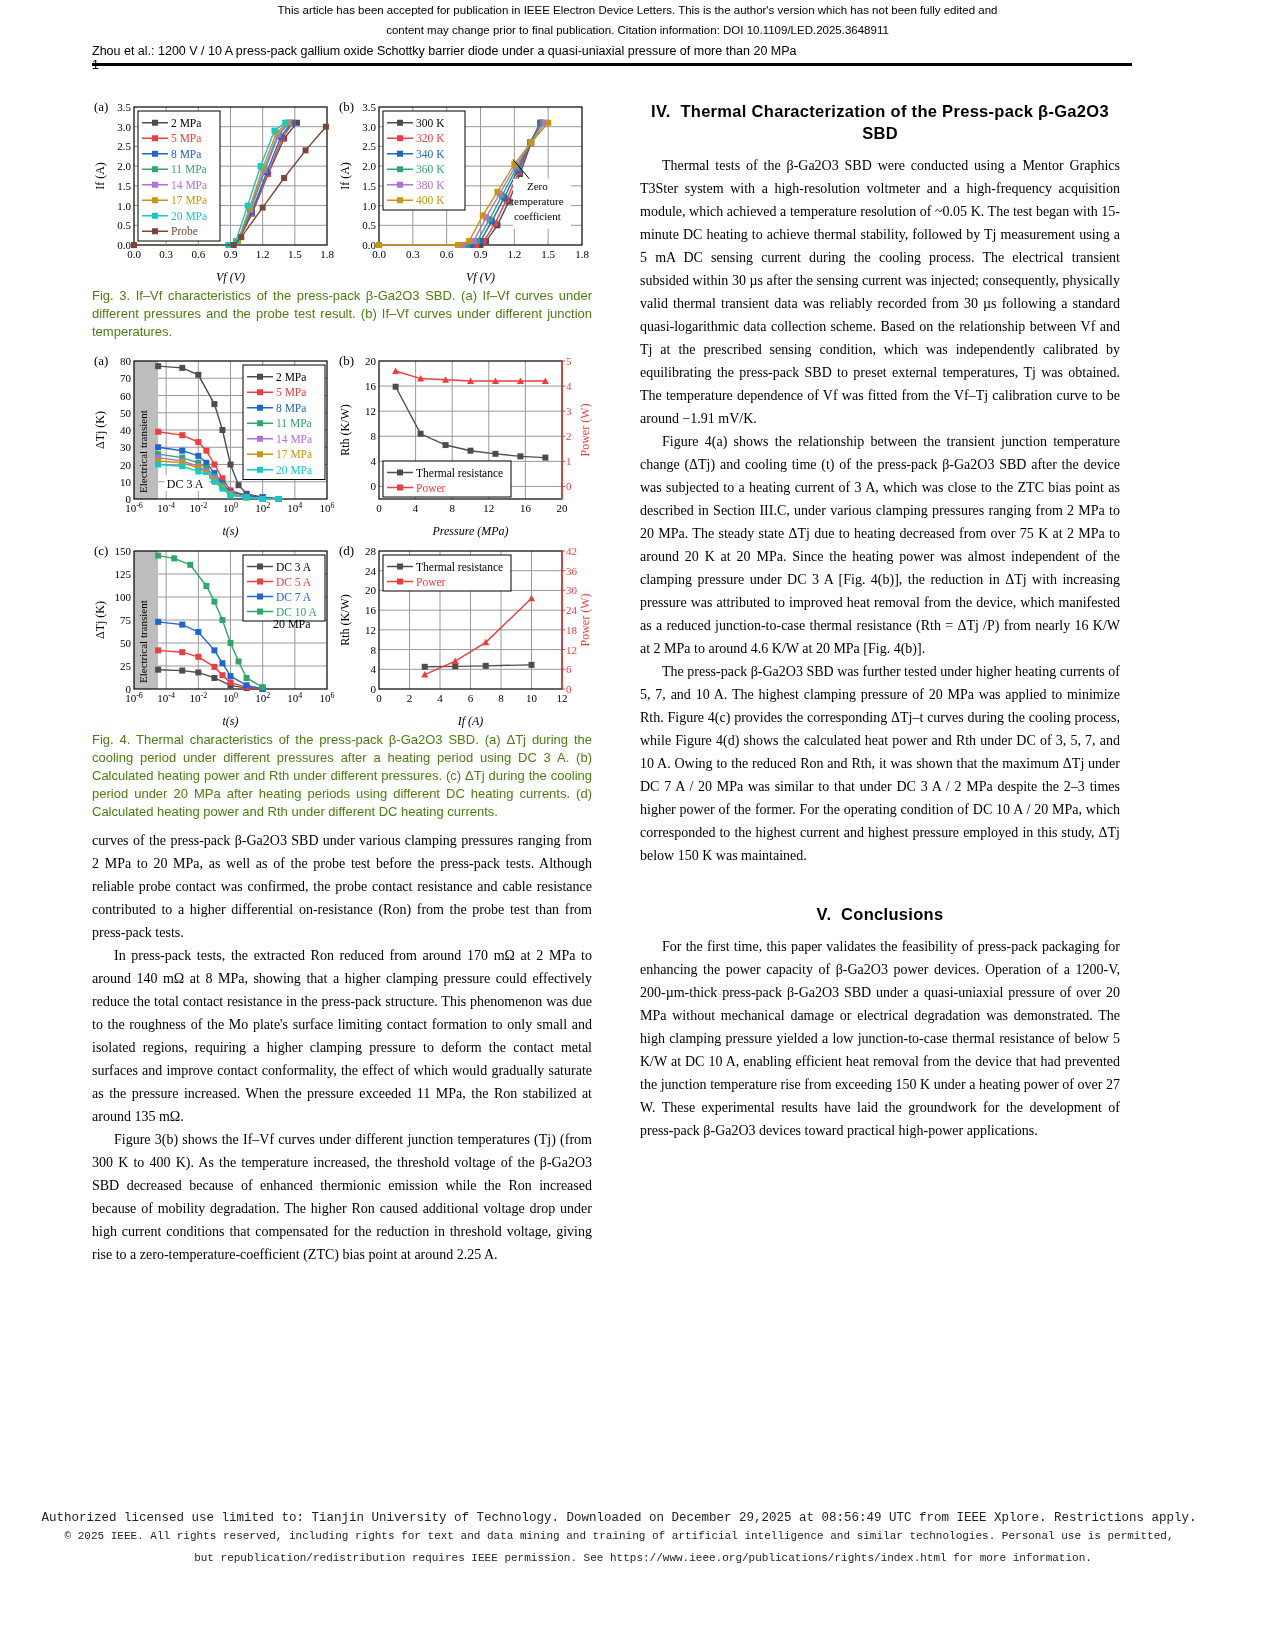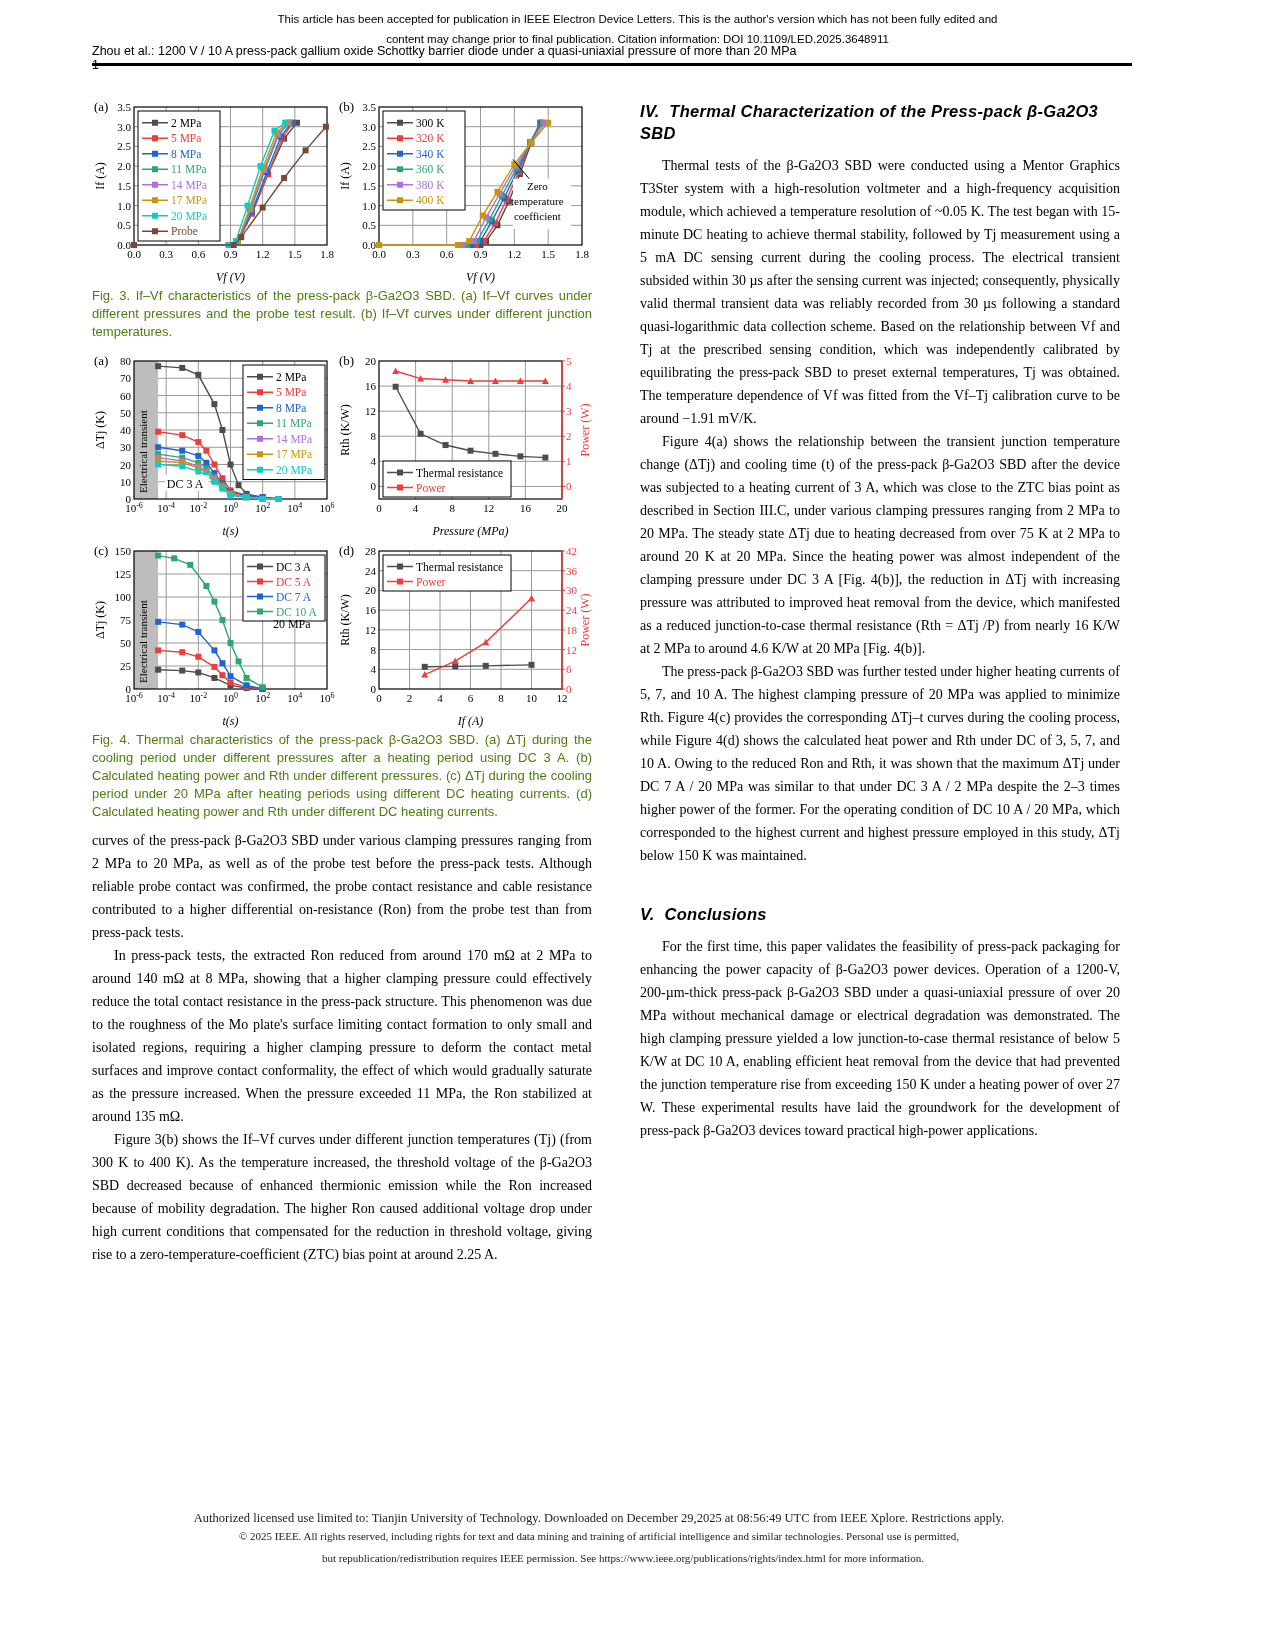--- a/index.html
+++ b/index.html
@@ -1,31 +1,31 @@
 <!DOCTYPE html>
 <html><head>
 <meta charset="utf-8">
 <style>
   html, body { margin:0; padding:0; background:#ffffff; }
   body { width:1275px; height:1650px; position:relative; overflow:hidden; color:#000; }
   .sans { font-family: "Liberation Sans", sans-serif; }
-  #notice { position:absolute; top:9px; left:0; width:1275px; text-align:center; font-size:11.5px; line-height:20px; }
+  #notice { position:absolute; top:0; left:0; width:1275px; text-align:center; font-size:11.5px; line-height:20px; }
   #runhead { position:absolute; top:44px; left:92px; width:1028px; font-size:12.5px; display:flex; justify-content:space-between;flex-direction:column; }
   #runrule { position:absolute; top:63px; left:92px; width:1040px; height:3px; background:#000; }
   .col { position:absolute; }
   #leftcol { left:92px; top:95px; width:500px; }
   #rightcol { left:640px; top:100px; width:480px; }
   .fig-grid { display:grid; grid-template-columns: 245px 255px; }
   .panel { position:relative; height:190px; }
   .panel svg { display:block; }
   .caption { font-family:"Liberation Sans", sans-serif; font-size:13px; line-height:18px; color:#4d7c0f; text-align:justify; margin:2px 0 8px 0; }
   .body-text { font-family:"Liberation Serif", serif; font-size:14px; line-height:23px; text-align:justify; margin:0; }
   .body-text.indent { text-indent:22px; }
-  .sec-head { font-family:"Liberation Sans", sans-serif; font-size:16.5px; text-align:left; margin:0 0 10px 0; line-height:22px; letter-spacing:0.3px;font-style:italic; }
-  #footer { position:absolute; top:1508px; left:0; width:1198px; text-align:center; font-family:Liberation Serif, serif; color:#222; }
+  .sec-head { font-family:"Liberation Sans", sans-serif; font-size:16.5px; text-align:center; margin:0 0 10px 0; line-height:22px; letter-spacing:0.3px; }
+  #footer { position:absolute; top:1508px; left:0; width:1198px; text-align:center; font-family:Liberation Mono, monospace; color:#222;padding-left:20px; }
   #footer .l1 { font-size:12.5px; line-height:20px; }
   #footer .l2 { font-size:11px; line-height:16px; }
   #footer .l3 { font-size:11px; line-height:28px;margin-left:48px; }
   .ax text { font-family:"Liberation Serif", serif; }
 </style>
 </head>
 <body>
 
 <div id="notice" class="sans">
   <div>This article has been accepted for publication in IEEE Electron Device Letters. This is the author's version which has not been fully edited and</div>

